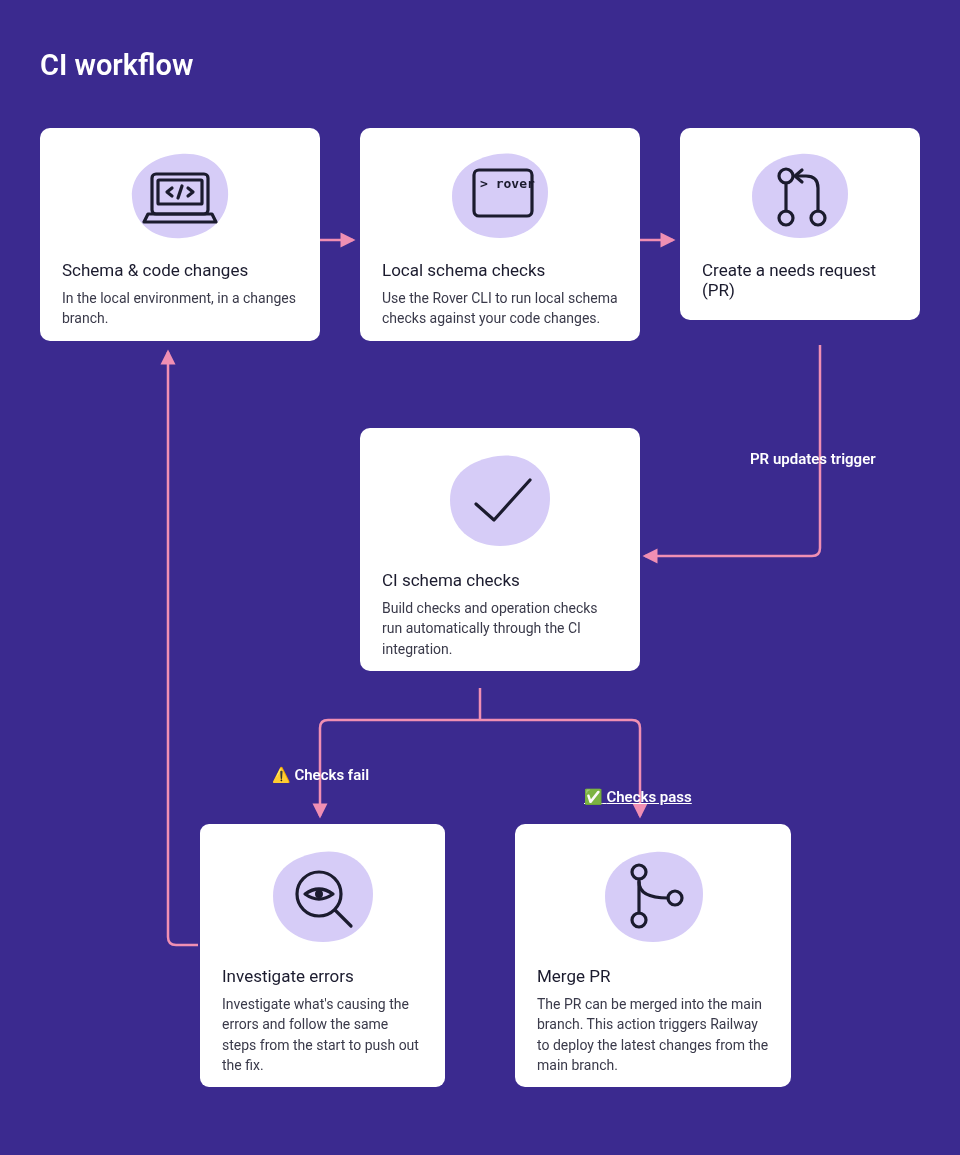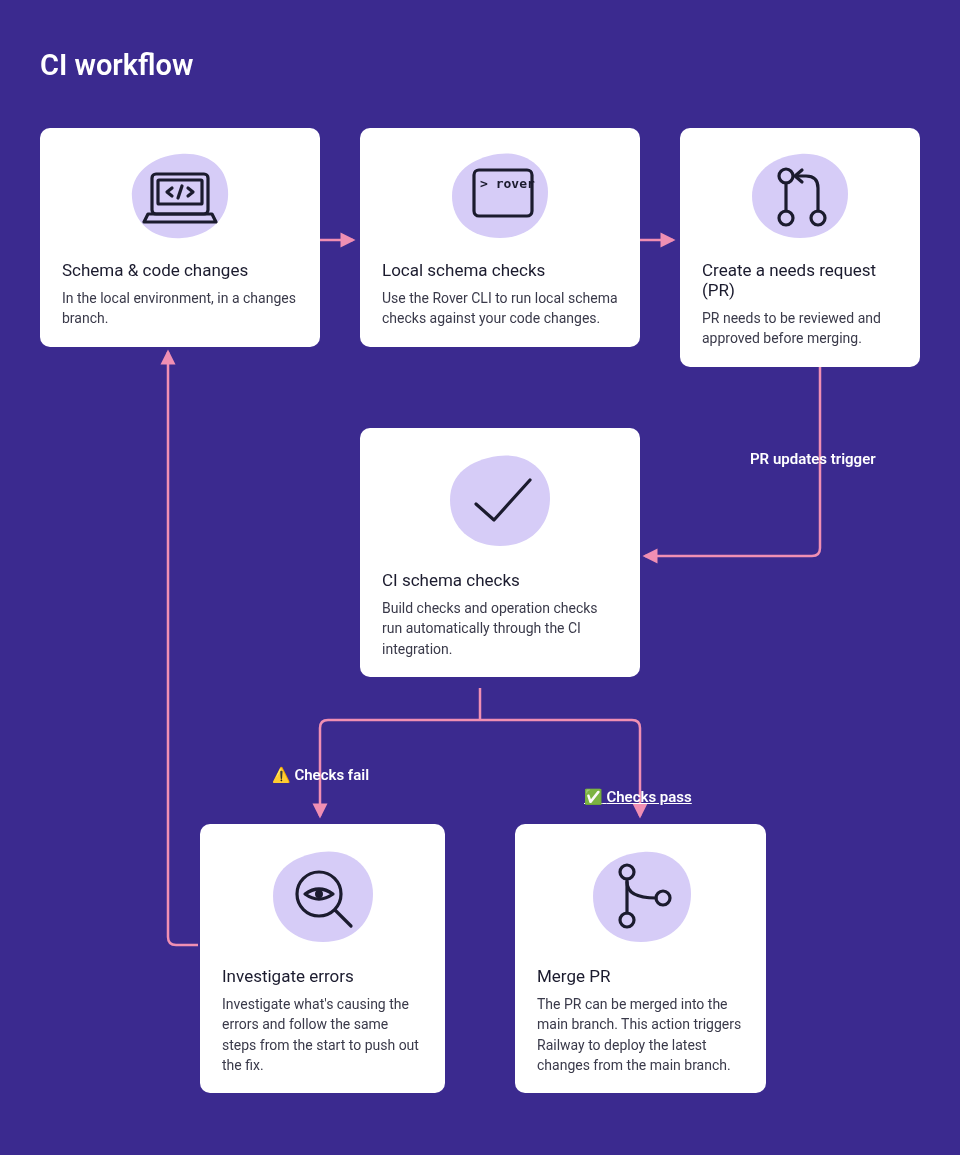--- a/index.html
+++ b/index.html
@@ -16,21 +16,21 @@
     left: 40px;
     top: 48px;
     color: #fff;
     font-size: 29px;
     font-weight: 600;
   }
   .card {
     position: absolute;
     background: #fff;
     border-radius: 10px;
-    padding: 18px 22px 18px 22px;
+    padding: 18px 22px 12px 22px;
     width: 280px;
   }
   .card .icon-wrap {
     text-align: center;
     margin-bottom: 10px;
   }
   .card h3 {
     font-size: 17px;
     font-weight: 400;
     margin-bottom: 8px;
@@ -126,49 +126,48 @@
       <path class="blob" d="M60 8 C86 6 108 22 108 48 C108 74 88 92 60 92 C34 92 12 76 12 50 C12 26 34 10 60 8 Z"></path>
       <circle cx="46" cy="30" r="7" class="icon-stroke" fill="#fff"></circle>
       <circle cx="46" cy="72" r="7" class="icon-stroke" fill="#fff"></circle>
       <circle cx="78" cy="72" r="7" class="icon-stroke" fill="#fff"></circle>
       <path d="M46 37 L46 65" class="icon-stroke"></path>
       <path d="M78 65 L78 42 Q78 30 66 30 L56 30" class="icon-stroke"></path>
       <path d="M62 24 L55 30 L62 36" class="icon-stroke" stroke-width="2.8"></path>
     </svg>
   </div>
   <h3>Create a needs request (PR)</h3>
-  <p>PR needs to be reviewed and approved before merging.</p>
 </div>
 
 <div class="card" style="left:360px; top:428px;">
   <div class="icon-wrap">
     <svg width="120" height="110" viewBox="0 0 120 110">
       <path class="blob" d="M58 10 C86 6 110 24 110 52 C110 80 90 100 60 100 C32 100 10 82 10 54 C10 28 30 14 58 10 Z"></path>
       <path d="M36 58 L54 74 L90 34" class="icon-stroke" stroke-width="5"></path>
     </svg>
   </div>
   <h3>CI schema checks</h3>
   <p>Build checks and operation checks run automatically through the CI integration.</p>
 </div>
 
-<div class="card" style="left:200px; top:824px; width:245px;">
+<div class="card" style="left:200px; top:824px; width:245px;border-radius:9px;">
   <div class="icon-wrap">
     <svg width="120" height="110" viewBox="0 0 120 110">
       <path class="blob" d="M58 10 C86 6 110 24 110 52 C110 80 90 100 60 100 C32 100 10 82 10 54 C10 28 30 14 58 10 Z"></path>
       <circle cx="56" cy="52" r="22" class="icon-stroke" fill="#fff"></circle>
       <path d="M72 68 L88 84" class="icon-stroke" stroke-width="4"></path>
       <path d="M42 52 Q56 42 70 52 Q56 62 42 52 Z" class="icon-stroke" fill="none" stroke-width="2.8"></path>
       <circle cx="56" cy="52" r="4" fill="#1b1b2e"></circle>
     </svg>
   </div>
   <h3>Investigate errors</h3>
   <p>Investigate what's causing the errors and follow the same steps from the start to push out the fix.</p>
 </div>
 
-<div class="card" style="left:515px; top:824px; width:251px;">
+<div class="card" style="left:515px; top:824px; width:276px;">
   <div class="icon-wrap">
     <svg width="120" height="110" viewBox="0 0 120 110">
       <path class="blob" d="M62 10 C90 8 110 26 110 52 C110 80 90 100 60 100 C32 100 12 82 12 54 C12 28 34 12 62 10 Z"></path>
       <circle cx="46" cy="30" r="7" class="icon-stroke" fill="#fff"></circle>
       <circle cx="46" cy="78" r="7" class="icon-stroke" fill="#fff"></circle>
       <circle cx="82" cy="56" r="7" class="icon-stroke" fill="#fff"></circle>
       <path d="M46 37 L46 71" class="icon-stroke"></path>
       <path d="M46 40 Q46 56 75 56" class="icon-stroke"></path>
     </svg>
   </div>

